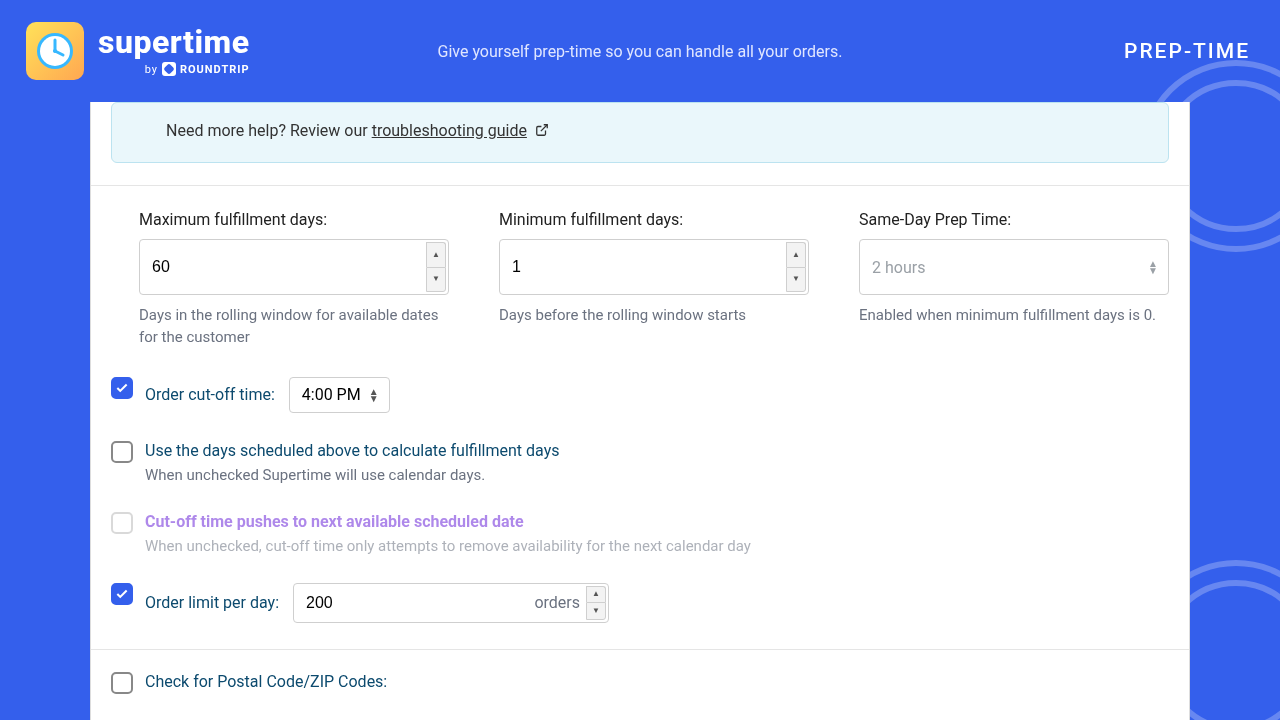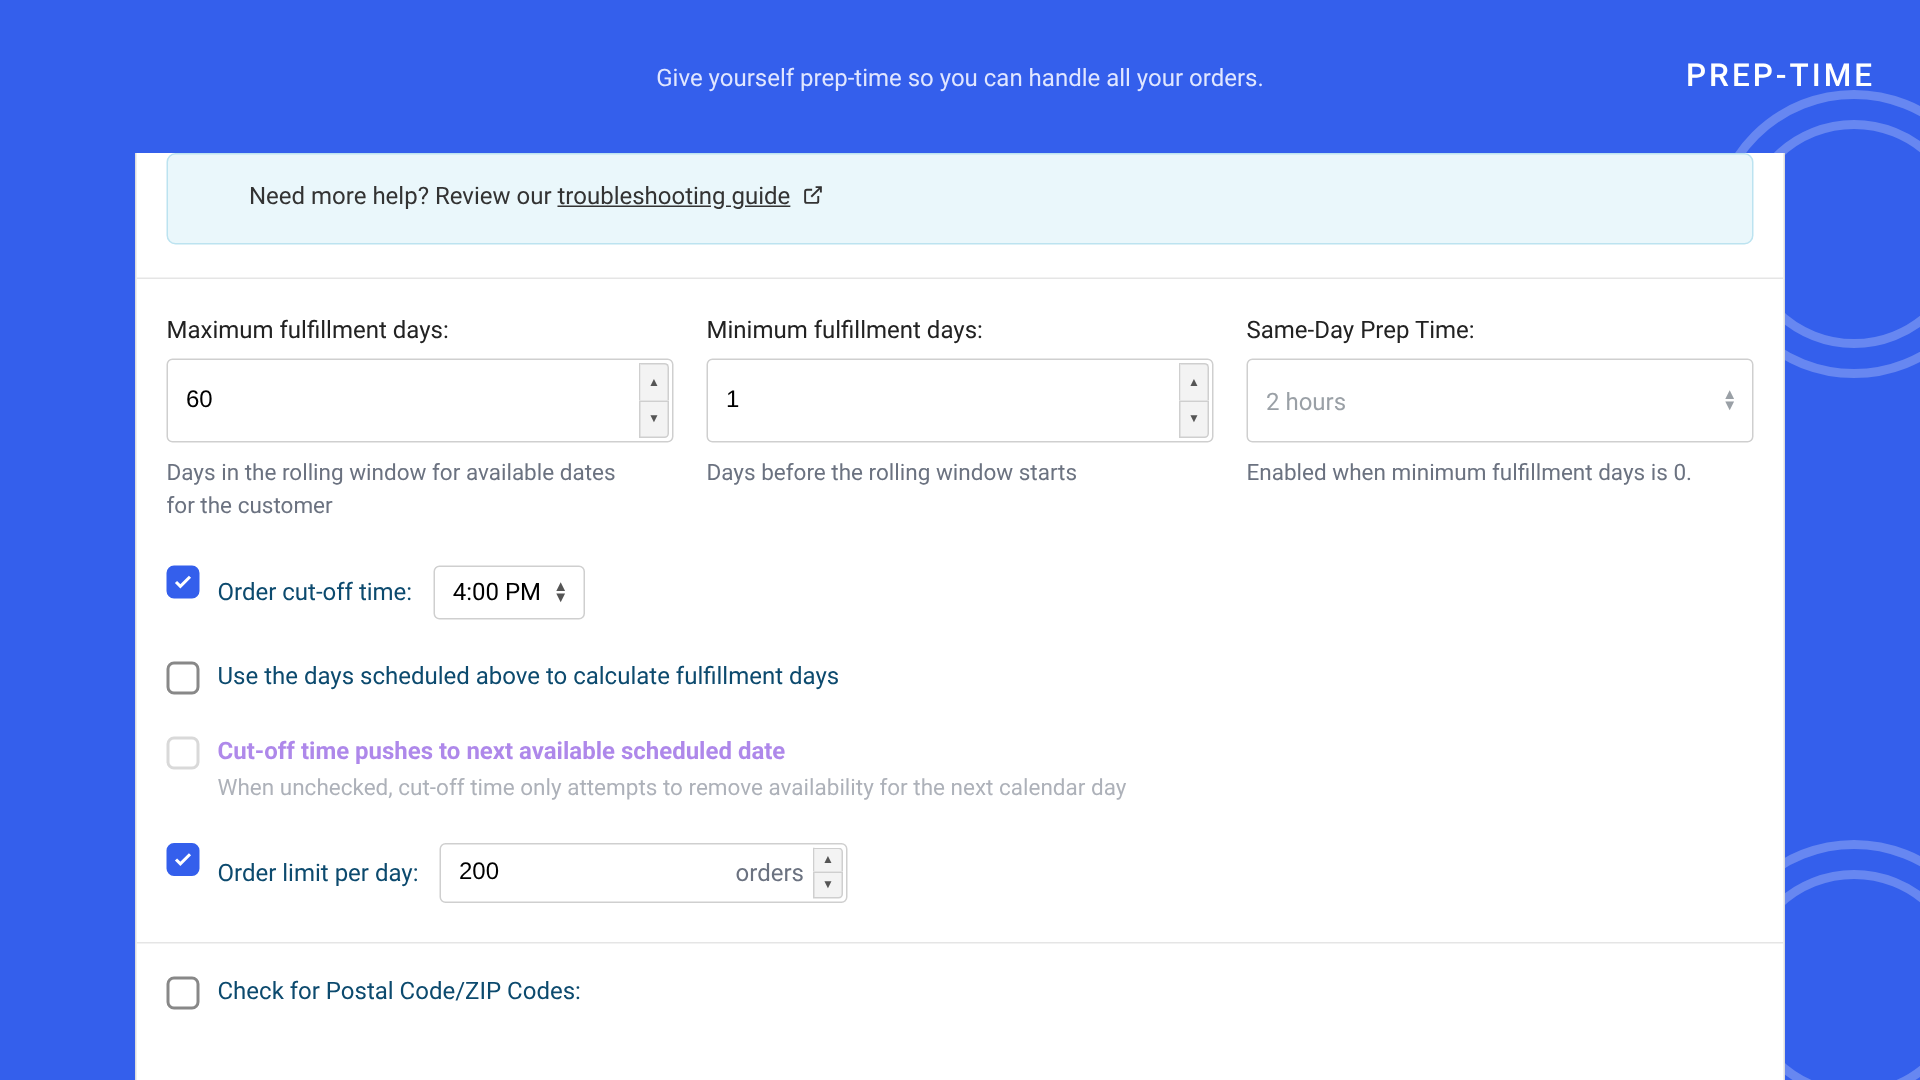--- a/index.html
+++ b/index.html
@@ -42,21 +42,21 @@
   .banner { margin: 0 0 0 0; border: 1px solid #bce3f0; background: #eaf7fb; border-radius: 6px; padding: 16px 24px 18px 54px; color: #333; font-size: 16px; line-height: 1.5; }
   .banner p { margin-bottom: 14px; }
   .banner p:last-child { margin-bottom: 0; }
   .banner a { color: #333; text-decoration: underline; }
   .ext-icon { display:inline-block; vertical-align: -1px; margin-left: 4px; }
 
   .divider { height: 1px; background: #e5e5e5; margin: 22px -20px 0 -20px; }
 
   
   .fields-row { display: flex; gap: 22px; margin-top: 24px; }
-  .field { flex: 1; }
+  .field { flex: 1; margin-left: 28px; }
   .field-label { font-size: 16px; color: #222; margin-bottom: 10px; }
   .help { font-size: 15px; color: #6b7280; margin-top: 10px; line-height: 1.45; max-width: 300px; }
 
   .num-wrap, .sel-wrap { position: relative; height: 56px; border: 1px solid #cfcfcf; border-radius: 4px; background: #fff; display: flex; align-items: center; }
   .num-wrap input { border: none; width: 100%; height: 100%; padding: 0 40px 0 12px; font-size: 16px; outline: none; background: transparent; }
   .spinner { position: absolute; right: 2px; top: 2px; bottom: 2px; width: 20px; display: flex; flex-direction: column; }
   .spinner button { flex:1; border: 1px solid #cfcfcf; background: #f3f3f3; font-size: 8px; line-height: 1; cursor: pointer; color:#555; padding:0; }
   .spinner button:first-child { border-top-right-radius: 3px; border-bottom: none; }
   .spinner button:last-child { border-bottom-right-radius: 3px; }
 
@@ -72,31 +72,50 @@
   .cb svg { display:none; width:14px; height:14px; }
   .check-content { display: flex; flex-direction: column; gap: 4px; }
   .check-line { display: flex; align-items: center; gap: 14px; }
   .check-label { font-size: 16px; color: #0c4a6e; }
   .check-sub { font-size: 15px; color: #6b7280; margin-top: 2px; }
   .disabled .check-label { color: #6d28d9; font-weight: bold; }
 
   .time-sel { height: 36px; border: 1px solid #cfcfcf; border-radius: 4px; background: #fff; padding: 0 28px 0 12px; font-size: 16px; display:flex; align-items:center; position:relative; cursor:pointer; }
   .time-sel .sort-caret { position:absolute; right:10px; top:50%; transform:translateY(-50%); font-size:10px; color:#555; display:flex; flex-direction:column; line-height:0.7; }
 
-  .inline-num { position: relative; height: 40px; width: 272px; border: 1px solid #cfcfcf; border-radius: 4px; background: #fff; display: flex; align-items: center; }
+  .inline-num { position: relative; height: 40px; width: 316px; border: 1px solid #cfcfcf; border-radius: 4px; background: #fff; display: flex; align-items: center; }
   .inline-num input { border:none; height:100%; width: 180px; padding: 0 12px; font-size:16px; outline:none; background:transparent; }
   .inline-num .unit { color:#6b7280; font-size:16px; margin-right: 28px; margin-left:auto; }
 </style>
 </head>
 <body>
 
 <div class="deco-top"></div>
 <div class="deco-bot"></div>
 
 <div class="header">
+  <div class="logo-wrap">
+    <div class="logo-badge">
+      <svg viewBox="0 0 44 44">
+          <circle cx="22" cy="22" r="18" fill="#37b8ff"></circle>
+          <circle cx="22" cy="22" r="15" fill="#fff"></circle>
+          <line x1="22" y1="22" x2="22" y2="11" stroke="#37b8ff" stroke-width="3" stroke-linecap="round"></line>
+          <line x1="22" y1="22" x2="30" y2="26" stroke="#37b8ff" stroke-width="3" stroke-linecap="round"></line>
+          <circle cx="22" cy="22" r="2" fill="#37b8ff"></circle>
+        </svg>
+    </div>
+    <div class="logo-text">
+      <div class="brand">supertime</div>
+      <div class="byline">
+        <span>by</span>
+        <span class="rt-mark"></span>
+        <span style="font-weight:700;">ROUNDTRIP</span>
+      </div>
+    </div>
+  </div>
   <div class="tagline">Give yourself prep-time so you can handle all your orders.</div>
   <div class="corner-label">PREP-TIME</div>
 </div>
 
 <div class="shell">
   <div class="inner">
 
     <div class="banner">
       <p>
         <span>Need more help? Review our </span><a href="#">troubleshooting guide</a>
@@ -169,20 +188,21 @@
         </div>
       </div>
     </div>
 
     <div class="check-row">
       <div class="cb">
         
       </div>
       <div class="check-content">
         <span class="check-label">Use the days scheduled above to calculate fulfillment days</span>
+        <span class="check-sub">When unchecked Supertime will use calendar days.</span>
       </div>
     </div>
 
     <div class="check-row disabled">
       <div class="cb" style="border-color:#bbb;">
         
       </div>
       <div class="check-content">
         <span class="check-label">Cut-off time pushes to next available scheduled date</span>
         <span class="check-sub">When unchecked, cut-off time only attempts to remove availability for the next calendar day</span>

